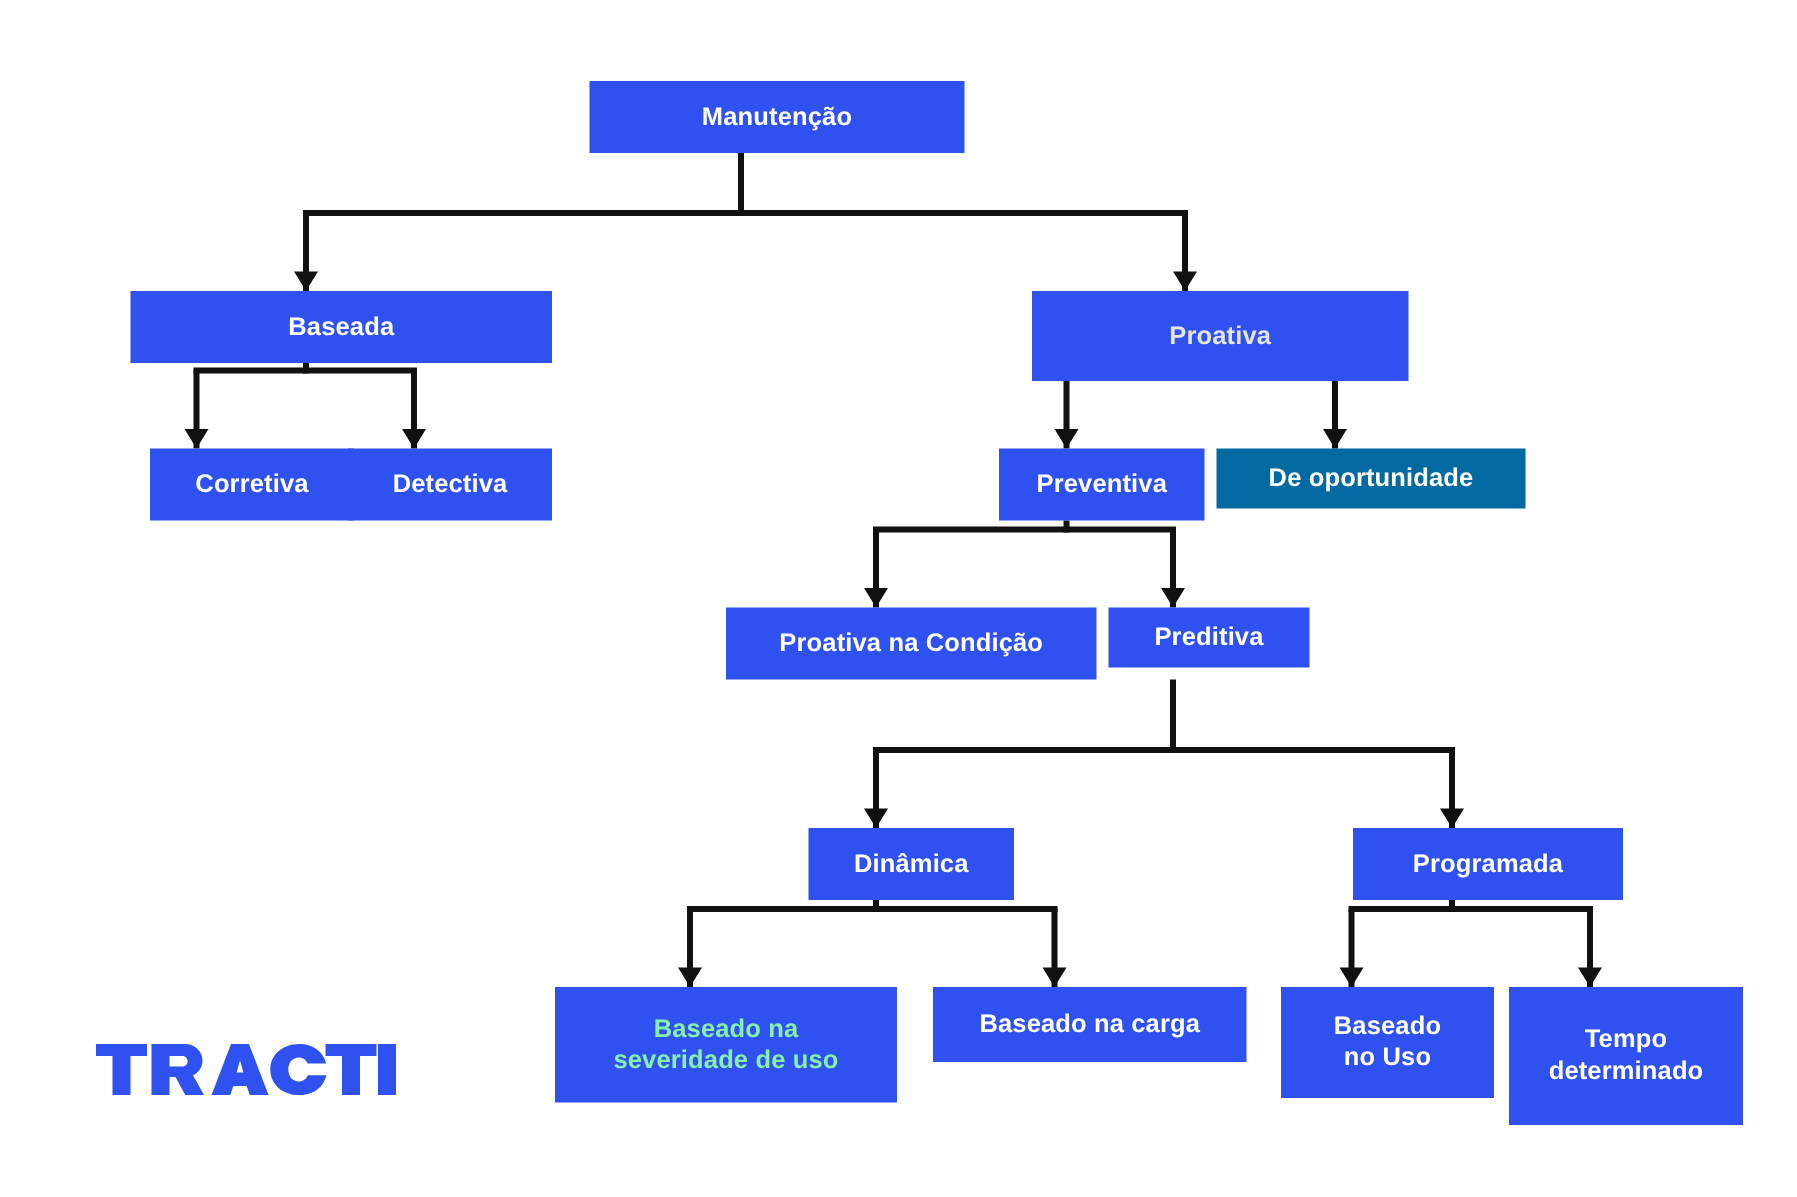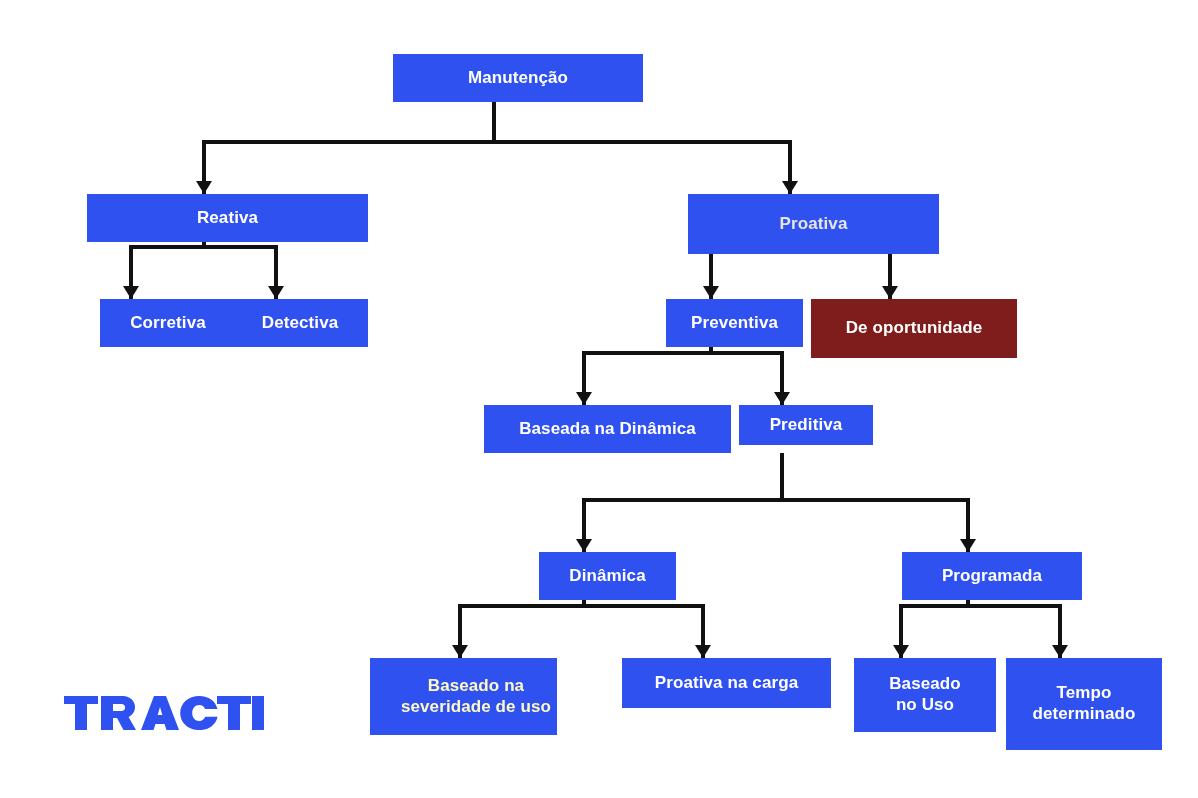--- a/index.html
+++ b/index.html
@@ -105,55 +105,55 @@
       <path d="M893 645 L909 645 L901 658 Z" fill="#111111"></path>
       <line x1="1060" y1="606" x2="1060" y2="658" stroke="#111111" stroke-width="4" stroke-linecap="butt"></line>
       <path d="M1052 645 L1068 645 L1060 658 Z" fill="#111111"></path>
     </svg>
 
   <div id="nodes-layer">
       <div class="node" style="left: 369px; top: 54px; width: 250px; height: 48px; background: rgb(47, 81, 240); color: rgb(255, 255, 255);">
         <span class="node-label">Manutenção</span>
       </div>
       <div class="node" style="left: 63px; top: 194px; width: 281px; height: 48px; background: rgb(47, 81, 240); color: rgb(255, 255, 255);">
-        <span class="node-label">Reativa</span>
+        <span class="node-label">Baseada</span>
       </div>
       <div class="node" style="left: 664px; top: 194px; width: 251px; height: 60px; background: rgb(47, 81, 240); color: #e5e5e5;">
         <span class="node-label">Proativa</span>
       </div>
       <div class="node" style="left: 76px; top: 299px; width: 136px; height: 48px; background: rgb(47, 81, 240); color: rgb(255, 255, 255);">
         <span class="node-label">Corretiva</span>
       </div>
       <div class="node" style="left: 208px; top: 299px; width: 136px; height: 48px; background: rgb(47, 81, 240); color: rgb(255, 255, 255);">
         <span class="node-label">Detectiva</span>
       </div>
       <div class="node" style="left: 642px; top: 299px; width: 137px; height: 48px; background: rgb(47, 81, 240); color: rgb(255, 255, 255);">
         <span class="node-label">Preventiva</span>
       </div>
-      <div class="node" style="left: 787px; top: 299px; width: 206px; height: 59px; background: #7f1d1d; color: rgb(255, 255, 255);">
+      <div class="node" style="left: 787px; top: 299px; width: 206px; height: 40px; background: #0369a1; color: rgb(255, 255, 255);">
         <span class="node-label">De oportunidade</span>
       </div>
       <div class="node" style="left: 460px; top: 405px; width: 247px; height: 48px; background: rgb(47, 81, 240); color: rgb(255, 255, 255);">
-        <span class="node-label">Baseada na Dinâmica</span>
+        <span class="node-label">Proativa na Condição</span>
       </div>
       <div class="node" style="left: 715px; top: 405px; width: 134px; height: 40px; background: rgb(47, 81, 240); color: rgb(255, 255, 255);">
         <span class="node-label">Preditiva</span>
       </div>
       <div class="node" style="left: 515px; top: 552px; width: 137px; height: 48px; background: rgb(47, 81, 240); color: rgb(255, 255, 255);">
         <span class="node-label">Dinâmica</span>
       </div>
       <div class="node" style="left: 878px; top: 552px; width: 180px; height: 48px; background: rgb(47, 81, 240); color: rgb(255, 255, 255);">
         <span class="node-label">Programada</span>
       </div>
-      <div class="node" style="left: 346px; top: 658px; width: 187px; height: 77px; background: rgb(47, 81, 240); color: #fef9c3; justify-content: flex-end;">
+      <div class="node" style="left: 346px; top: 658px; width: 228px; height: 77px; background: rgb(47, 81, 240); color: #86efac;">
         <span class="node-label">Baseado na
 severidade de uso</span>
       </div>
       <div class="node" style="left: 598px; top: 658px; width: 209px; height: 50px; background: rgb(47, 81, 240); color: rgb(255, 255, 255);">
-        <span class="node-label">Proativa na carga</span>
+        <span class="node-label">Baseado na carga</span>
       </div>
       <div class="node" style="left: 830px; top: 658px; width: 142px; height: 74px; background: rgb(47, 81, 240); color: rgb(255, 255, 255);">
         <span class="node-label">Baseado
 no Uso</span>
       </div>
       <div class="node" style="left: 982px; top: 658px; width: 156px; height: 92px; background: rgb(47, 81, 240); color: rgb(255, 255, 255);">
         <span class="node-label">Tempo
 determinado</span>
       </div>
     </div>

